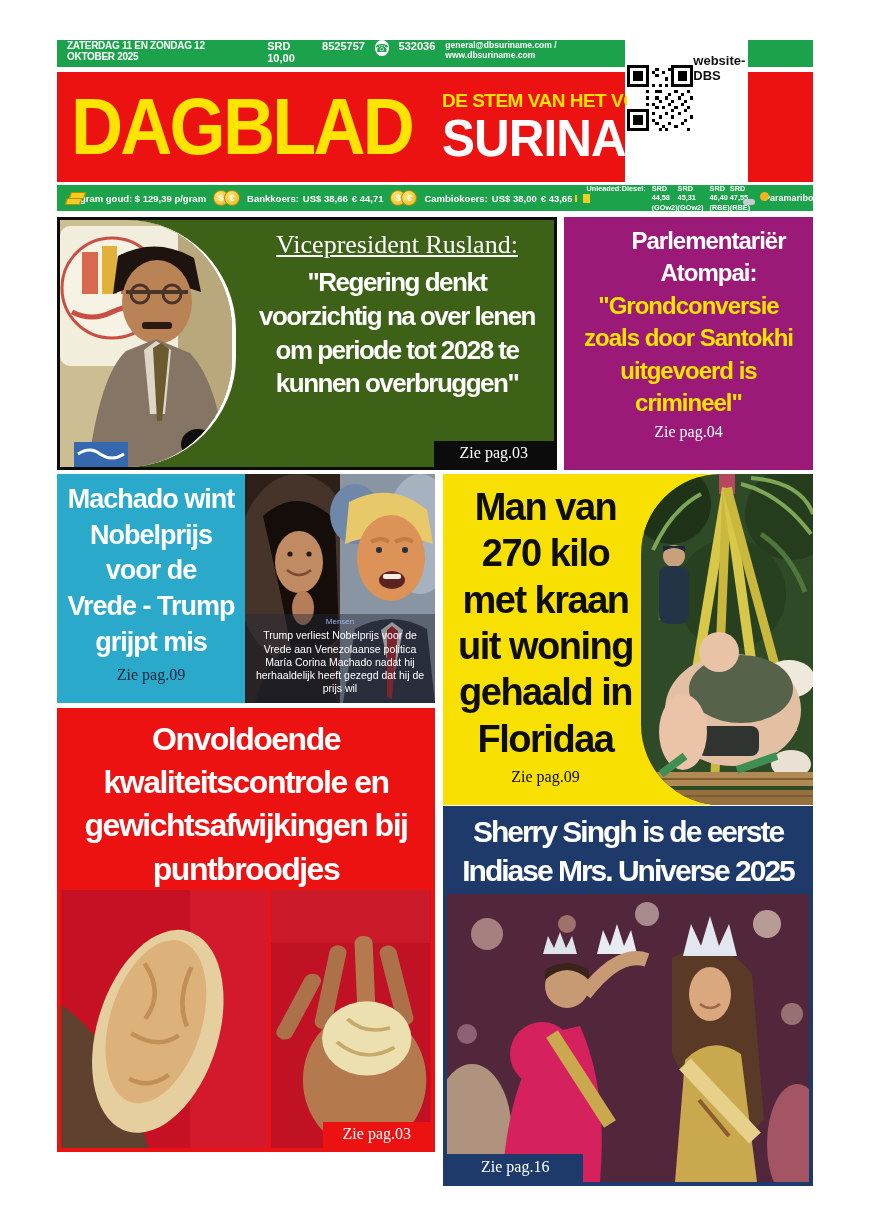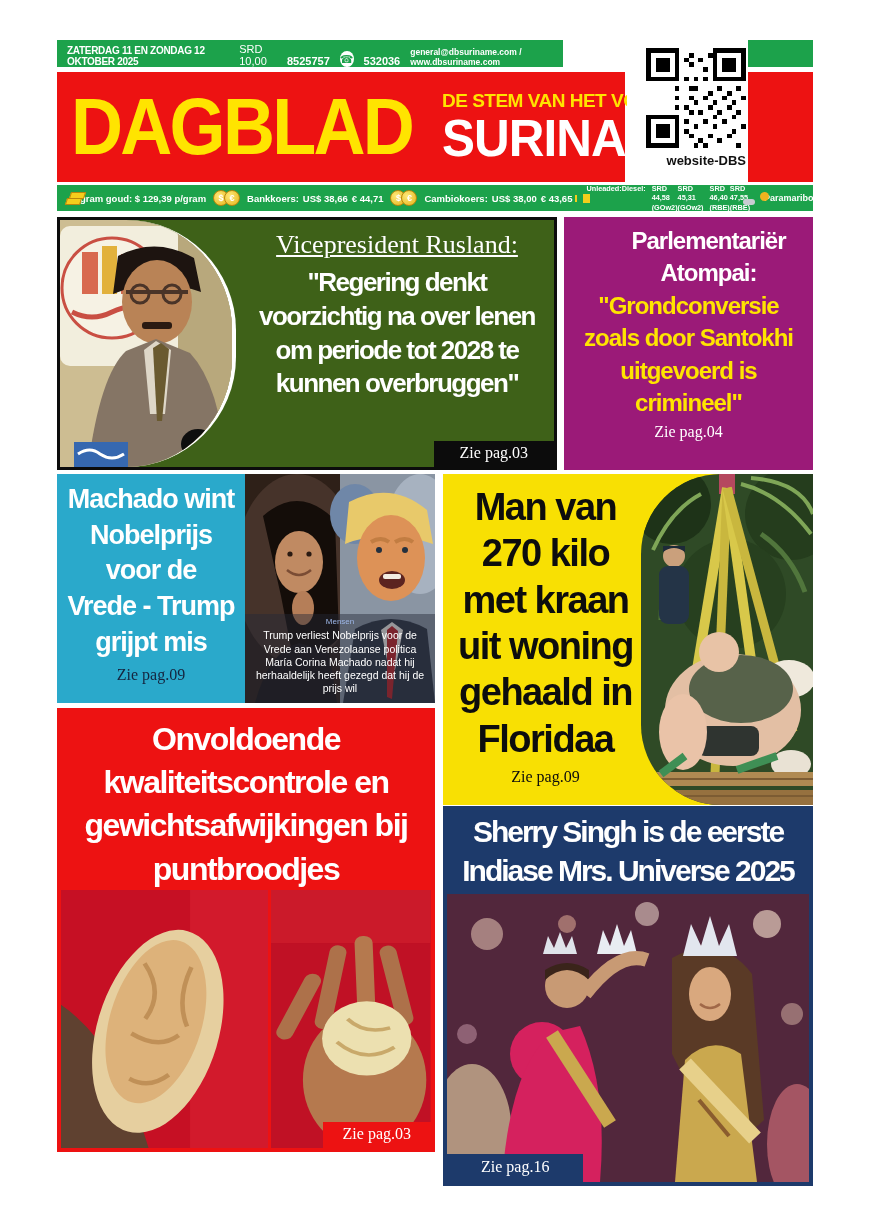--- a/index.html
+++ b/index.html
@@ -1,42 +1,42 @@
 <!DOCTYPE html>
 <html><head>
 <meta charset="utf-8">
 <style>
   html,body{margin:0;padding:0;background:#fff;}
   .page{position:relative;width:870px;height:1230px;background:#fff;overflow:hidden;
         font-family:"Liberation Sans",sans-serif;}
   .abs{position:absolute;}
 
   
-  .topbar{left:57px;top:40px;width:506px;height:27px;background:#1CA24B;color:#fff;
-          display:flex;align-items:flex-end;gap:10px;padding:0 10px;box-sizing:border-box;}
+  .topbar{left:57px;top:40px;width:568px;height:27px;background:#1CA24B;color:#fff;
+          display:flex;align-items:flex-start;gap:10px;padding:0 10px;box-sizing:border-box;}
   .topbar .date{font-weight:bold;font-size:10px;letter-spacing:-0.3px;}
-  .topbar .price{font-weight:normal;font-size:11px;margin-left:14px;}
+  .topbar .price{font-weight:bold;font-size:11px;margin-left:14px;}
   .topbar .phone{font-weight:bold;font-size:11px;}
   .phone-badge{width:16px;height:16px;border-radius:50%;background:#fff;color:#1CA24B;
                display:flex;align-items:center;justify-content:center;font-size:11px;line-height:1;}
   .topbar .contact{font-size:8.5px;font-weight:bold;}
   .strip-right{left:748px;top:40px;width:65px;height:27px;background:#1CA24B;}
 
   
   .masthead{left:57px;top:72px;width:568px;height:110px;background:#ED1212;
             display:flex;align-items:center;padding-left:14px;box-sizing:border-box;gap:10px;}
   .brand-title{color:#FFE400;font-size:80px;font-weight:bold;letter-spacing:-3px;
                transform:scaleX(.9);transform-origin:left center;line-height:1;}
   .brand-col{display:flex;flex-direction:column;margin-left:-18px;}
   .brand-tagline{color:#FFE400;font-size:19px;font-weight:bold;letter-spacing:-0.5px;}
   .brand-subtitle{color:#fff;font-size:52px;font-weight:bold;letter-spacing:-1px;line-height:1;
                   transform:scaleX(.95);transform-origin:left center;}
   .masthead-right{left:748px;top:72px;width:65px;height:110px;background:#ED1212;}
   .qr-panel{left:627px;top:40px;width:119px;height:145px;background:#fff;
-            display:flex;flex-direction:column;align-items:flex-end;padding-top:8px;box-sizing:border-box;}
+            display:flex;flex-direction:row;align-items:flex-start;padding-top:8px;box-sizing:border-box;}
   .qr-panel svg{width:100px;height:100px;}
   .qr-label{font-size:13px;font-weight:bold;color:#111;margin-top:5px;}
 
   
   .infobar{left:57px;top:185px;width:756px;height:26px;background:#1CA24B;color:#fff;
            display:flex;align-items:center;gap:7px;padding:0 8px;box-sizing:border-box;}
   .info-item{display:flex;align-items:center;gap:4px;font-size:9.5px;font-weight:bold;white-space:nowrap;}
   .gold-icon{width:20px;height:13px;position:relative;}
   .gold-icon i{position:absolute;display:block;background:#F4CE1C;border:1px solid #B8860B;
                width:13px;height:5px;transform:skewX(-18deg);}

